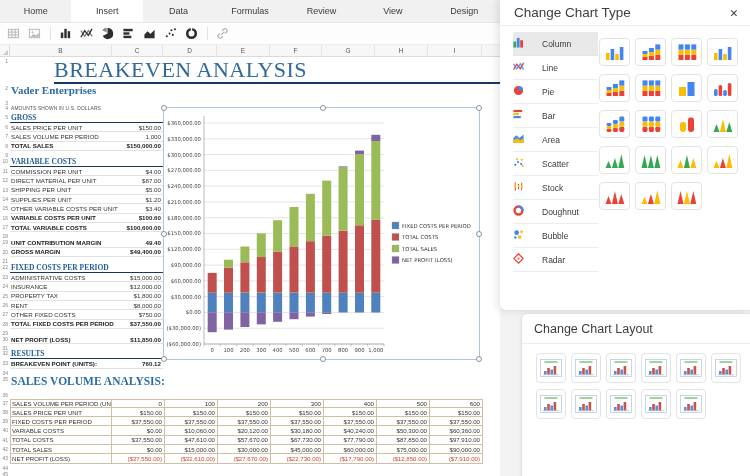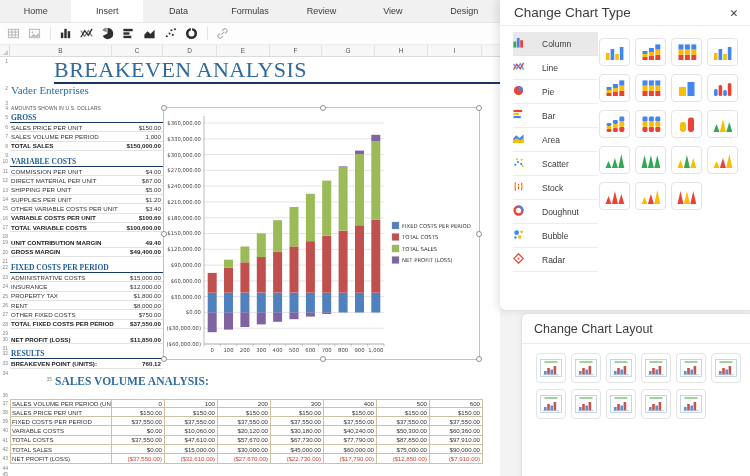--- a/index.html
+++ b/index.html
@@ -22,28 +22,28 @@
   .colheaders .col{display:flex;align-items:center;justify-content:center;border-right:1px solid #e3e3e3;box-sizing:border-box;}
 
   .sheetbody{position:relative;background:#fff;height:421px;overflow:hidden;}
   .srow{display:flex;align-items:stretch;}
   .rnum{width:10px;min-width:10px;font-size:5px;color:#888;text-align:right;padding-right:2px;box-sizing:border-box;padding-top:1px;}
 
   .r-title{height:27px;}
   .cell-title{width:490px;font-family:"Liberation Serif",serif;font-size:22px;line-height:26px;color:#31699C;
               border-bottom:2px solid #17375E;letter-spacing:0.5px;margin-left:44px;}
   .r-subtitle{height:15px;}
-  .cell-subtitle{font-family:"Liberation Serif",serif;font-weight:normal;font-size:11px;color:#2E6DA4;padding-left:1px;}
+  .cell-subtitle{font-family:"Liberation Serif",serif;font-weight:bold;font-size:11px;color:#2E6DA4;padding-left:1px;}
   .r-spacer5{height:5px;} .r-spacer6{height:6px;} .r-spacer8{height:8px;}
   .r-note{height:9px;}
   .cell-note{font-size:4.8px;color:#4f4f4f;letter-spacing:.2px;padding-left:1px;padding-top:2px;}
   .r-header{height:10px;}
   .cell-header{width:153px;font-family:"Liberation Serif",serif;font-weight:bold;font-size:7.5px;color:#205D94;
                border-bottom:1.5px solid #17375E;padding-left:1px;box-sizing:border-box;}
-  .r-bigheading{height:16px;margin-left:44px;}
+  .r-bigheading{height:16px;}
   .cell-bigheading{font-family:"Liberation Serif",serif;font-weight:bold;font-size:11.5px;color:#2E6DA4;padding-left:1px;}
   .r-data{height:9.33px;}
   .r-data .cellpair{width:153px;display:flex;justify-content:space-between;align-items:center;
                     border-bottom:1px solid #e2e2e2;box-sizing:border-box;font-size:6.2px;color:#333;}
   .r-data .lab{padding-left:1px;white-space:nowrap;}
   .r-data .val{padding-right:2px;white-space:nowrap;}
   .r-data.bold .lab,.r-data.bold .val{font-weight:bold;color:#222;}
   .r-table{height:9.3px;}
   .r-table .tcell{box-sizing:border-box;border-right:1px solid #cfc0a4;border-bottom:1px solid #cfc0a4;
                   font-size:6.1px;color:#333;display:flex;align-items:center;white-space:nowrap;overflow:hidden;}

